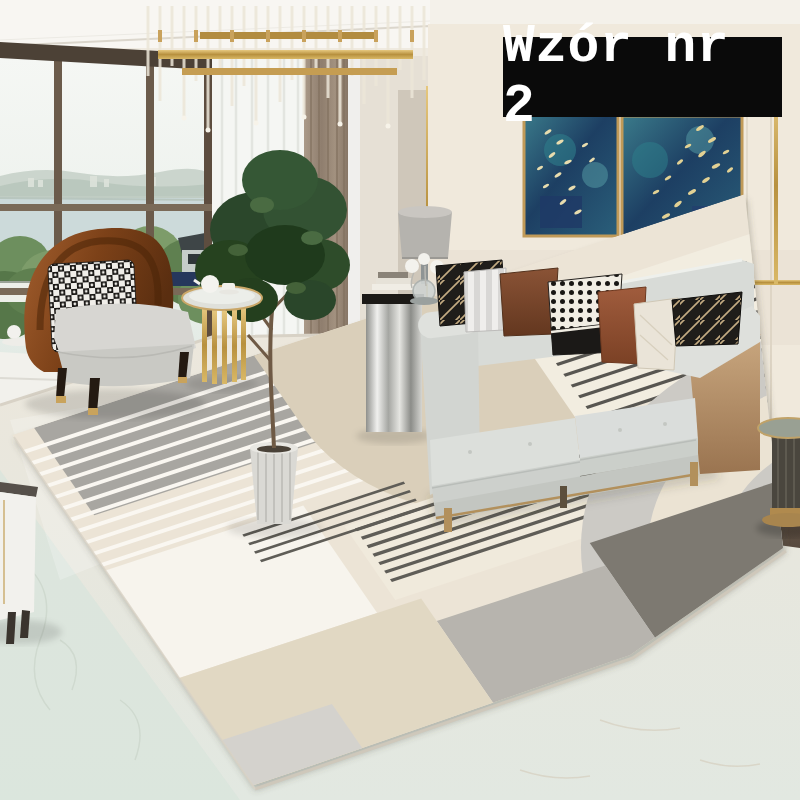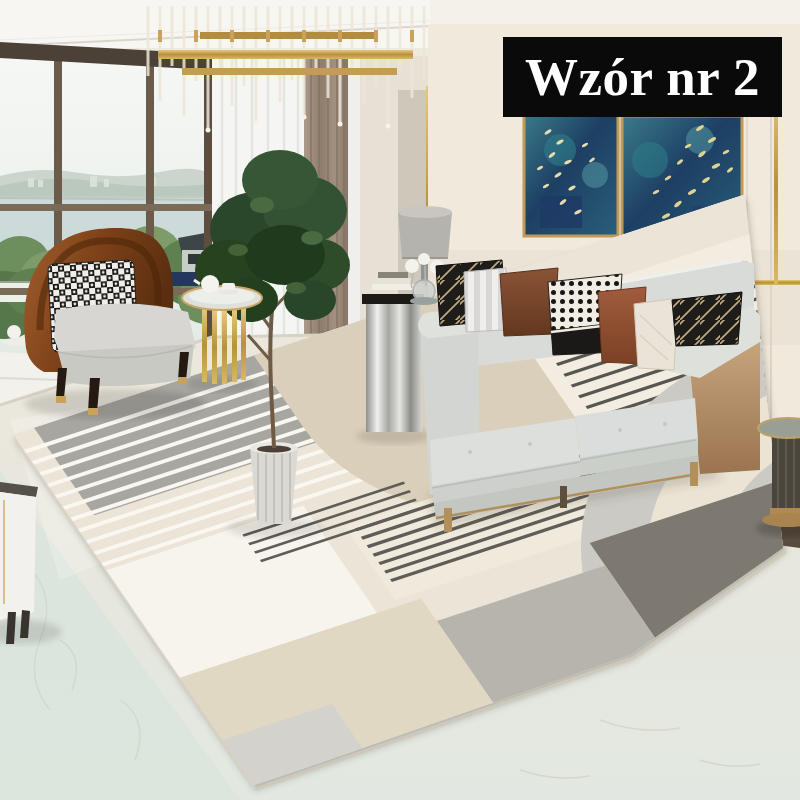--- a/index.html
+++ b/index.html
@@ -2,21 +2,21 @@
 <html><head>
 <meta charset="utf-8">
 <style>
   html,body{margin:0;padding:0;background:#ffffff;}
   .stage{position:relative;width:800px;height:800px;overflow:hidden;
          font-family:"Liberation Sans", sans-serif;background:#efeae0;}
   .scene-svg{position:absolute;left:0;top:0;}
   .overlay-label{position:absolute;left:503px;top:37px;width:279px;height:80px;
      background:#0a0a0a;color:#ffffff;display:flex;align-items:center;justify-content:center;
      font-weight:bold;font-size:53px;letter-spacing:0.5px;
-     font-family:Liberation Serif, serif;}
+     font-family:Liberation Mono, monospace;}
 </style>
 </head>
 <body>
 
 <div class="stage">
 <svg class="scene-svg" width="800" height="800" viewBox="0 0 800 800">
   <defs>
     <linearGradient id="viewGrad" x1="0" y1="0" x2="0" y2="1">
       <stop offset="0" stop-color="#f5f7f4"></stop>
           <stop offset="0.55" stop-color="#ecf1ec"></stop>

